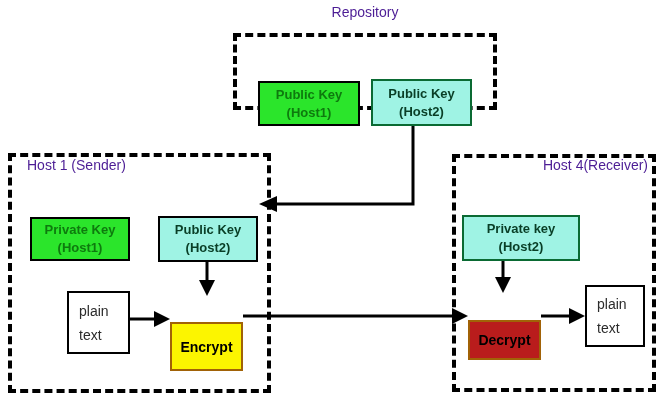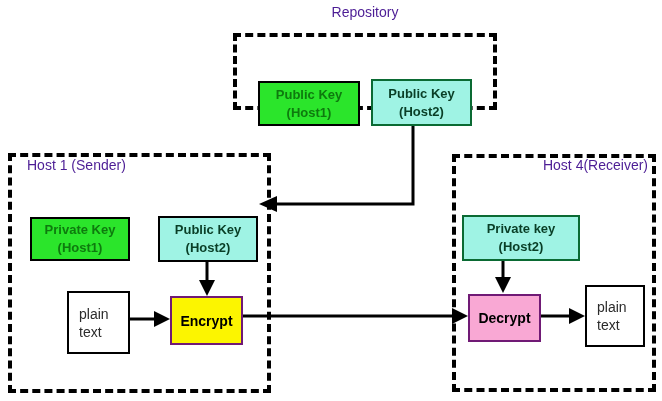--- a/index.html
+++ b/index.html
@@ -16,26 +16,26 @@
     display:flex;align-items:center;justify-content:center;text-align:center;
     font-weight:bold;font-size:13px;line-height:18px;white-space:pre-line;
     border:2px solid #000;
     margin-top:30px;
   }
   .green-box{color:#0e7a0e;}
   .cyan-box{color:#093e26;}
   .cyan-green-border{border-color:#0a6a33;}
   .process-box{
     display:flex;align-items:center;justify-content:center;
-    font-weight:bold;font-size:14px;color:#000;border:2px solid #701a75;
+    font-weight:bold;font-size:14px;color:#000;border:2px solid #a16207;margin-top:26px;
   }
   .plain-box{
     background:#fff;border:2px solid #000;color:#2b2b2b;
     display:flex;flex-direction:column;justify-content:center;
-    font-size:14px;line-height:18px;padding-left:10px;white-space:pre-line;
+    font-size:14px;line-height:24px;padding-left:10px;white-space:pre-line;
   }
   .title{color:#4c1d95;font-size:14px;white-space:pre-line;}
   .center{text-align:center;}
   .right{text-align:right;}
 </style>
 </head>
 <body>
 
 <div id="stage">
 
@@ -98,18 +98,18 @@
 
   <div class="abs process-box" style="left:170px;top:296px;width:73px;height:49px;background:#fcf500;">Encrypt</div>
 
   <div class="abs dashed-box" style="left:452px;top:154px;width:204px;height:238px;"></div>
 
   <div class="abs title right" style="left:500px;top:157px;width:148px;">Host 4(Receiver)</div>
 
   <div class="abs keybox cyan-box cyan-green-border" style="left:462px;top:185px;width:118px;height:46px;background:#9ff3e4;">Private key
 (Host2)</div>
 
-  <div class="abs process-box" style="left:468px;top:294px;width:73px;height:48px;background:#f9a8d4;">Decrypt</div>
+  <div class="abs process-box" style="left:468px;top:294px;width:73px;height:40px;background:#b91c1c;">Decrypt</div>
 
   <div class="abs plain-box" style="left:585px;top:285px;width:60px;height:62px;">plain
 text</div>
 
 </div>
 
 </body></html>

